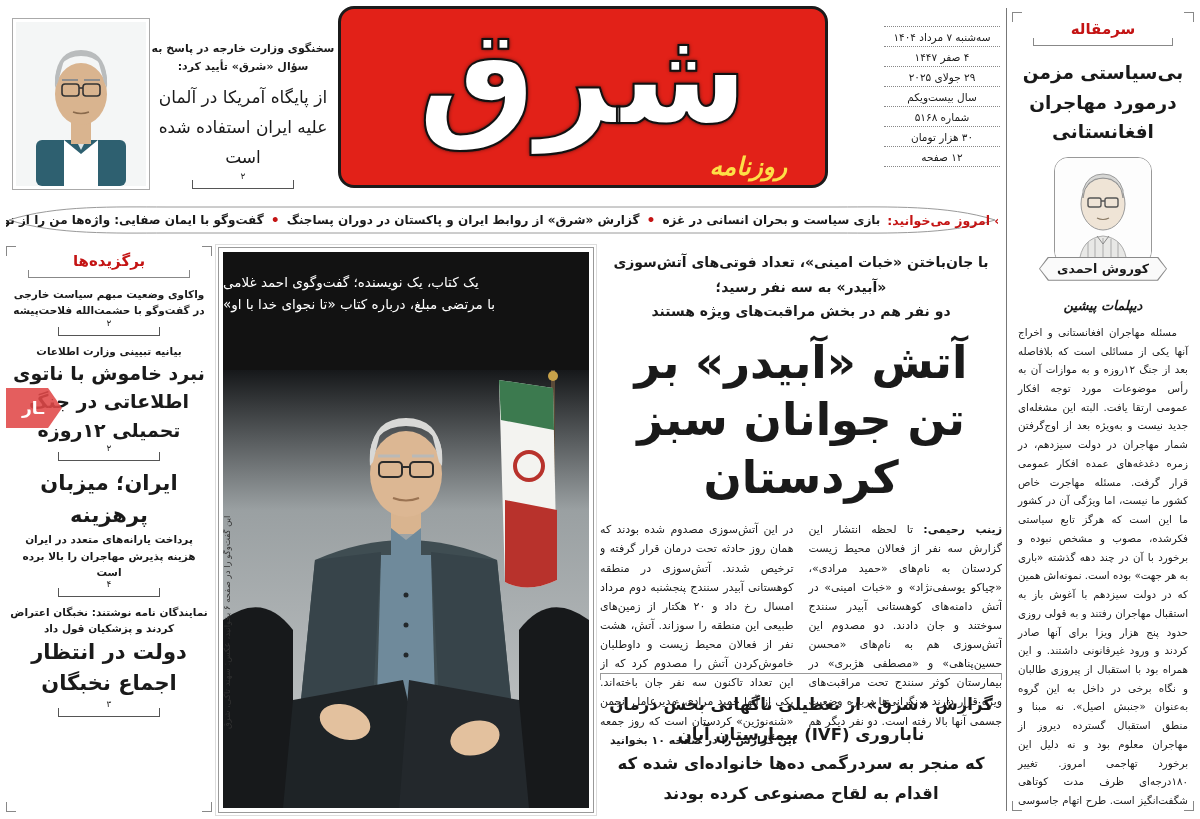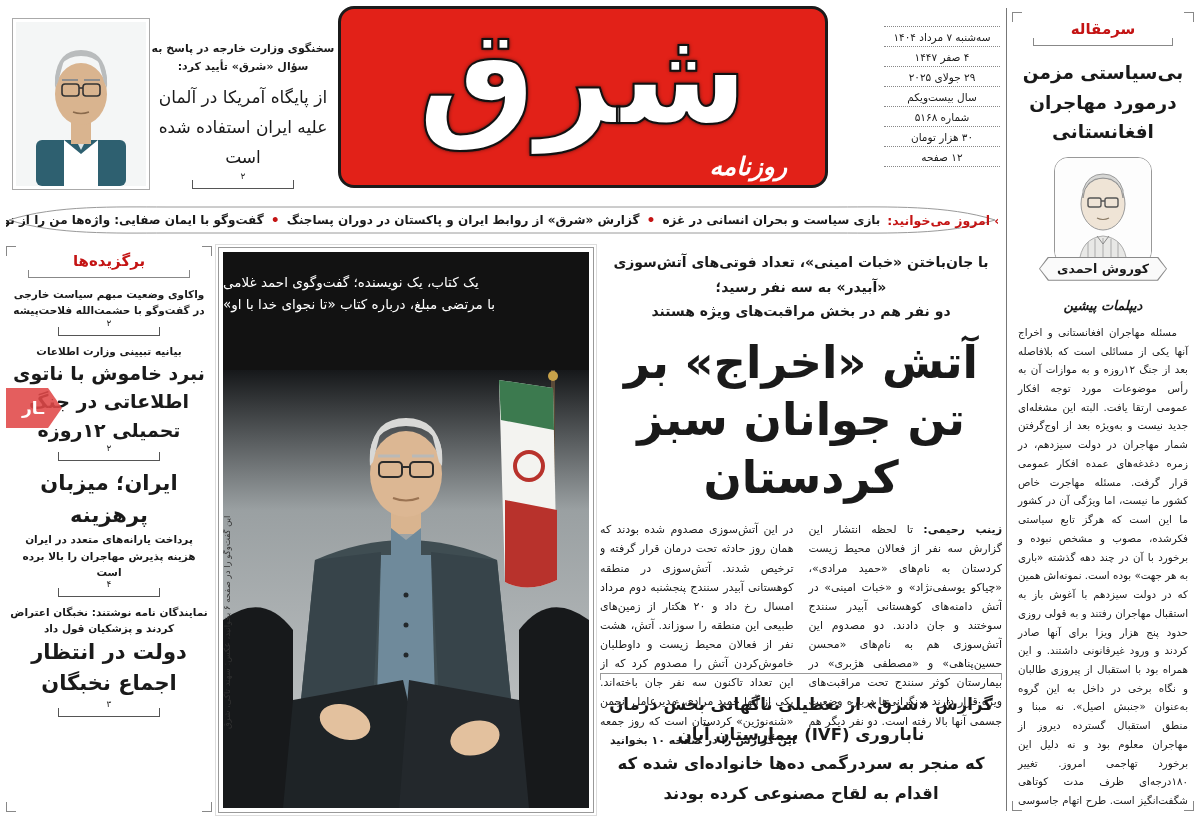--- a/index.html
+++ b/index.html
@@ -12,21 +12,21 @@
   .photo-box svg{width:100%;height:100%;display:block;}
   .tl-text{left:150px;top:40px;width:186px;text-align:center;}
   .tl-kicker{font-size:11px;font-weight:bold;line-height:1.6;}
   .tl-title{font-size:17px;font-weight:500;line-height:1.75;margin-top:8px;}
 
   .masthead{left:338px;top:6px;width:490px;height:182px;background:#e22118;border:3px solid #1b1b1b;
             border-radius:16px;box-sizing:border-box;}
   .masthead-title{position:absolute;right:0;left:0;top:-14px;text-align:center;color:#fff;
                   font-size:132px;font-weight:bold;line-height:1.25;
                   text-shadow:0 0 2px #111,0 0 4px #111;-webkit-text-stroke:2px #111;}
-  .masthead-sub{position:absolute;right:38px;bottom:4px;color:#ffffff;font-size:25px;font-weight:bold;font-style:italic;}
+  .masthead-sub{position:absolute;right:38px;bottom:4px;color:#fde047;font-size:25px;font-weight:bold;font-style:italic;}
 
   .date-col{left:884px;top:26px;width:116px;font-size:10.5px;text-align:center;border-top:1px dotted #888;}
   .date-col .row{padding:3.5px 0;border-bottom:1px dotted #888;white-space:nowrap;}
 
   .vrule{left:1006px;top:8px;width:0;height:803px;border-left:1px solid #777;}
 
   
   .today-bar{left:6px;top:202px;width:992px;height:36px;}
   .today-bar svg{position:absolute;inset:0;}
   .today-bar .content{position:absolute;inset:0;display:flex;align-items:center;justify-content:center;
@@ -266,21 +266,21 @@
       </div>
       <div class="f-caption">این گفت‌وگو را در صفحه ۶ بخوانید، عکس: سهند تاکی، شرق</div>
     </div>
   </div>
 
   <div class="abs lead">
     <div class="lead-kicker">
       <div>با جان‌باختن «خبات امینی»، تعداد فوتی‌های آتش‌سوزی «آبیدر» به سه نفر رسید؛</div>
       <div>دو نفر هم در بخش مراقبت‌های ویژه هستند</div>
     </div>
-    <div class="lead-headline">آتش «اخراج» بر تن جوانان سبز کردستان</div>
+    <div class="lead-headline">آتش «آبیدر» بر تن جوانان سبز کردستان</div>
     <div class="lead-body">
       <strong>زینب رحیمی:</strong>
       <span>تا لحظه انتشار این گزارش سه نفر از فعالان محیط زیست کردستان به نام‌های «حمید مرادی»، «چیاکو یوسفی‌نژاد» و «خبات امینی» در آتش دامنه‌های کوهستانی آبیدر سنندج سوختند و جان دادند. دو مصدوم این آتش‌سوزی هم به نام‌های «محسن حسین‌پناهی» و «مصطفی هژبری» در بیمارستان کوثر سنندج تحت مراقبت‌های ویژه قرار دارند و نگرانی‌ها درباره وضعیت جسمی آنها بالا رفته است. دو نفر دیگر هم در این آتش‌سوزی مصدوم شده بودند که همان روز حادثه تحت درمان قرار گرفته و ترخیص شدند. آتش‌سوزی در منطقه کوهستانی آبیدر سنندج پنجشنبه دوم مرداد امسال رخ داد و ۲۰ هکتار از زمین‌های طبیعی این منطقه را سوزاند. آتش، هشت نفر از فعالان محیط زیست و داوطلبان خاموش‌کردن آتش را مصدوم کرد که از این تعداد تاکنون سه نفر جان باخته‌اند. یکی از آنها حمید مرادی، مدیرعامل انجمن «شنه‌نوژین» کردستان است که روز جمعه سوم مرداد جان باخت. او فعال محیط‌زیست ۳۶ ساله، وکیل پایه یک دادگستری بود. حمید، روز پنجشنبه دوم مردادماه، همراه با دوستانش گرفتار آتش آبیدر شد و در اثر جراحات ناشی از آتش‌سوزی در بیمارستان جان باخت. دو روز بعد از جان‌باختن حمید مرادی، یکشنبه‌شب پنجم مردادماه، «چیاکو یوسفی‌نژاد» هم که دچار سوختگی ناشی از آتش‌سوزی شده بود در بیمارستان کوثر جانش را از دست داد. در ادامه بامداد روز دوشنبه ششم مرداد «خبات امینی» که به‌دلیل شدت سوختگی بیش از ۷۰ درصدی در بیمارستان کوثر بستری شده بود، از دنیا رفت. بنا به گفته دانیال محمودی، دوست و همکار حمید مرادی و عضو انجمن «شنه‌نوژین»، روز پنجشنبه فعالان محیط زیست برای خاموش‌کردن آتش آبیدر وارد دره‌ای واقع در این منطقه می‌شوند اما ناگهان به دلیل وزش باد شعله‌های آتش زبانه می‌کشد و این افراد در آتش گرفتار شده و دچار سوختگی می‌شوند.</span>
     </div>
     <div class="lead-more">این گزارش را در صفحه ۱۰ بخوانید</div>
   </div>
 
   <div class="hdiv"></div>
 
   <div class="abs ivf">

